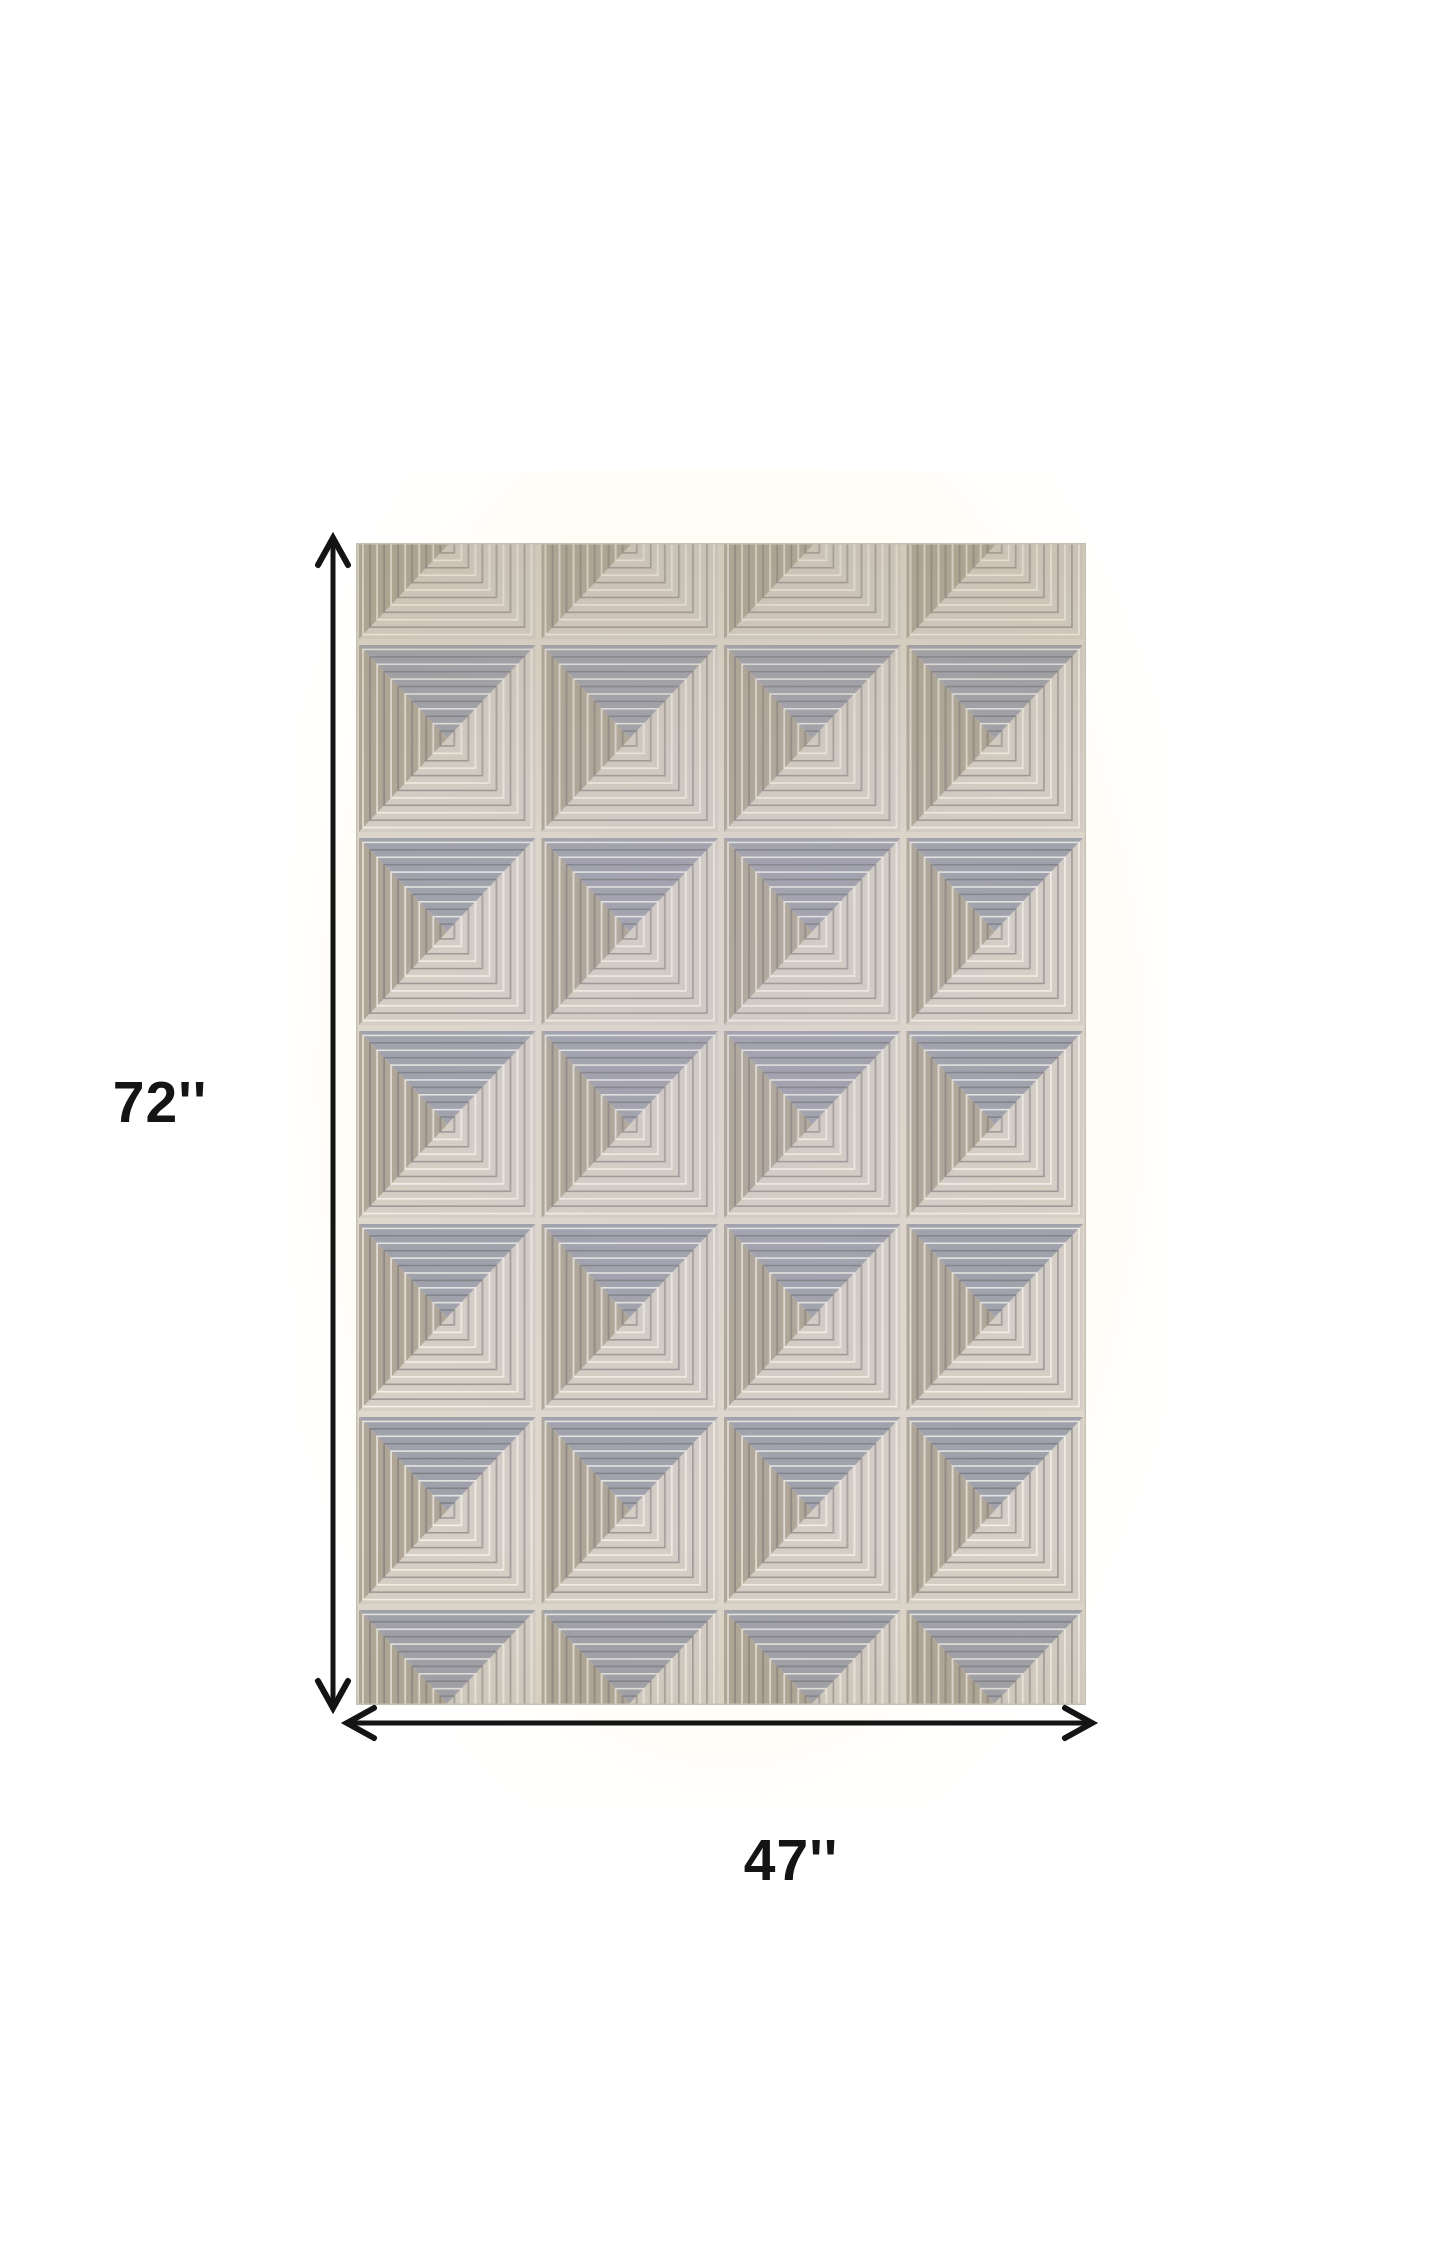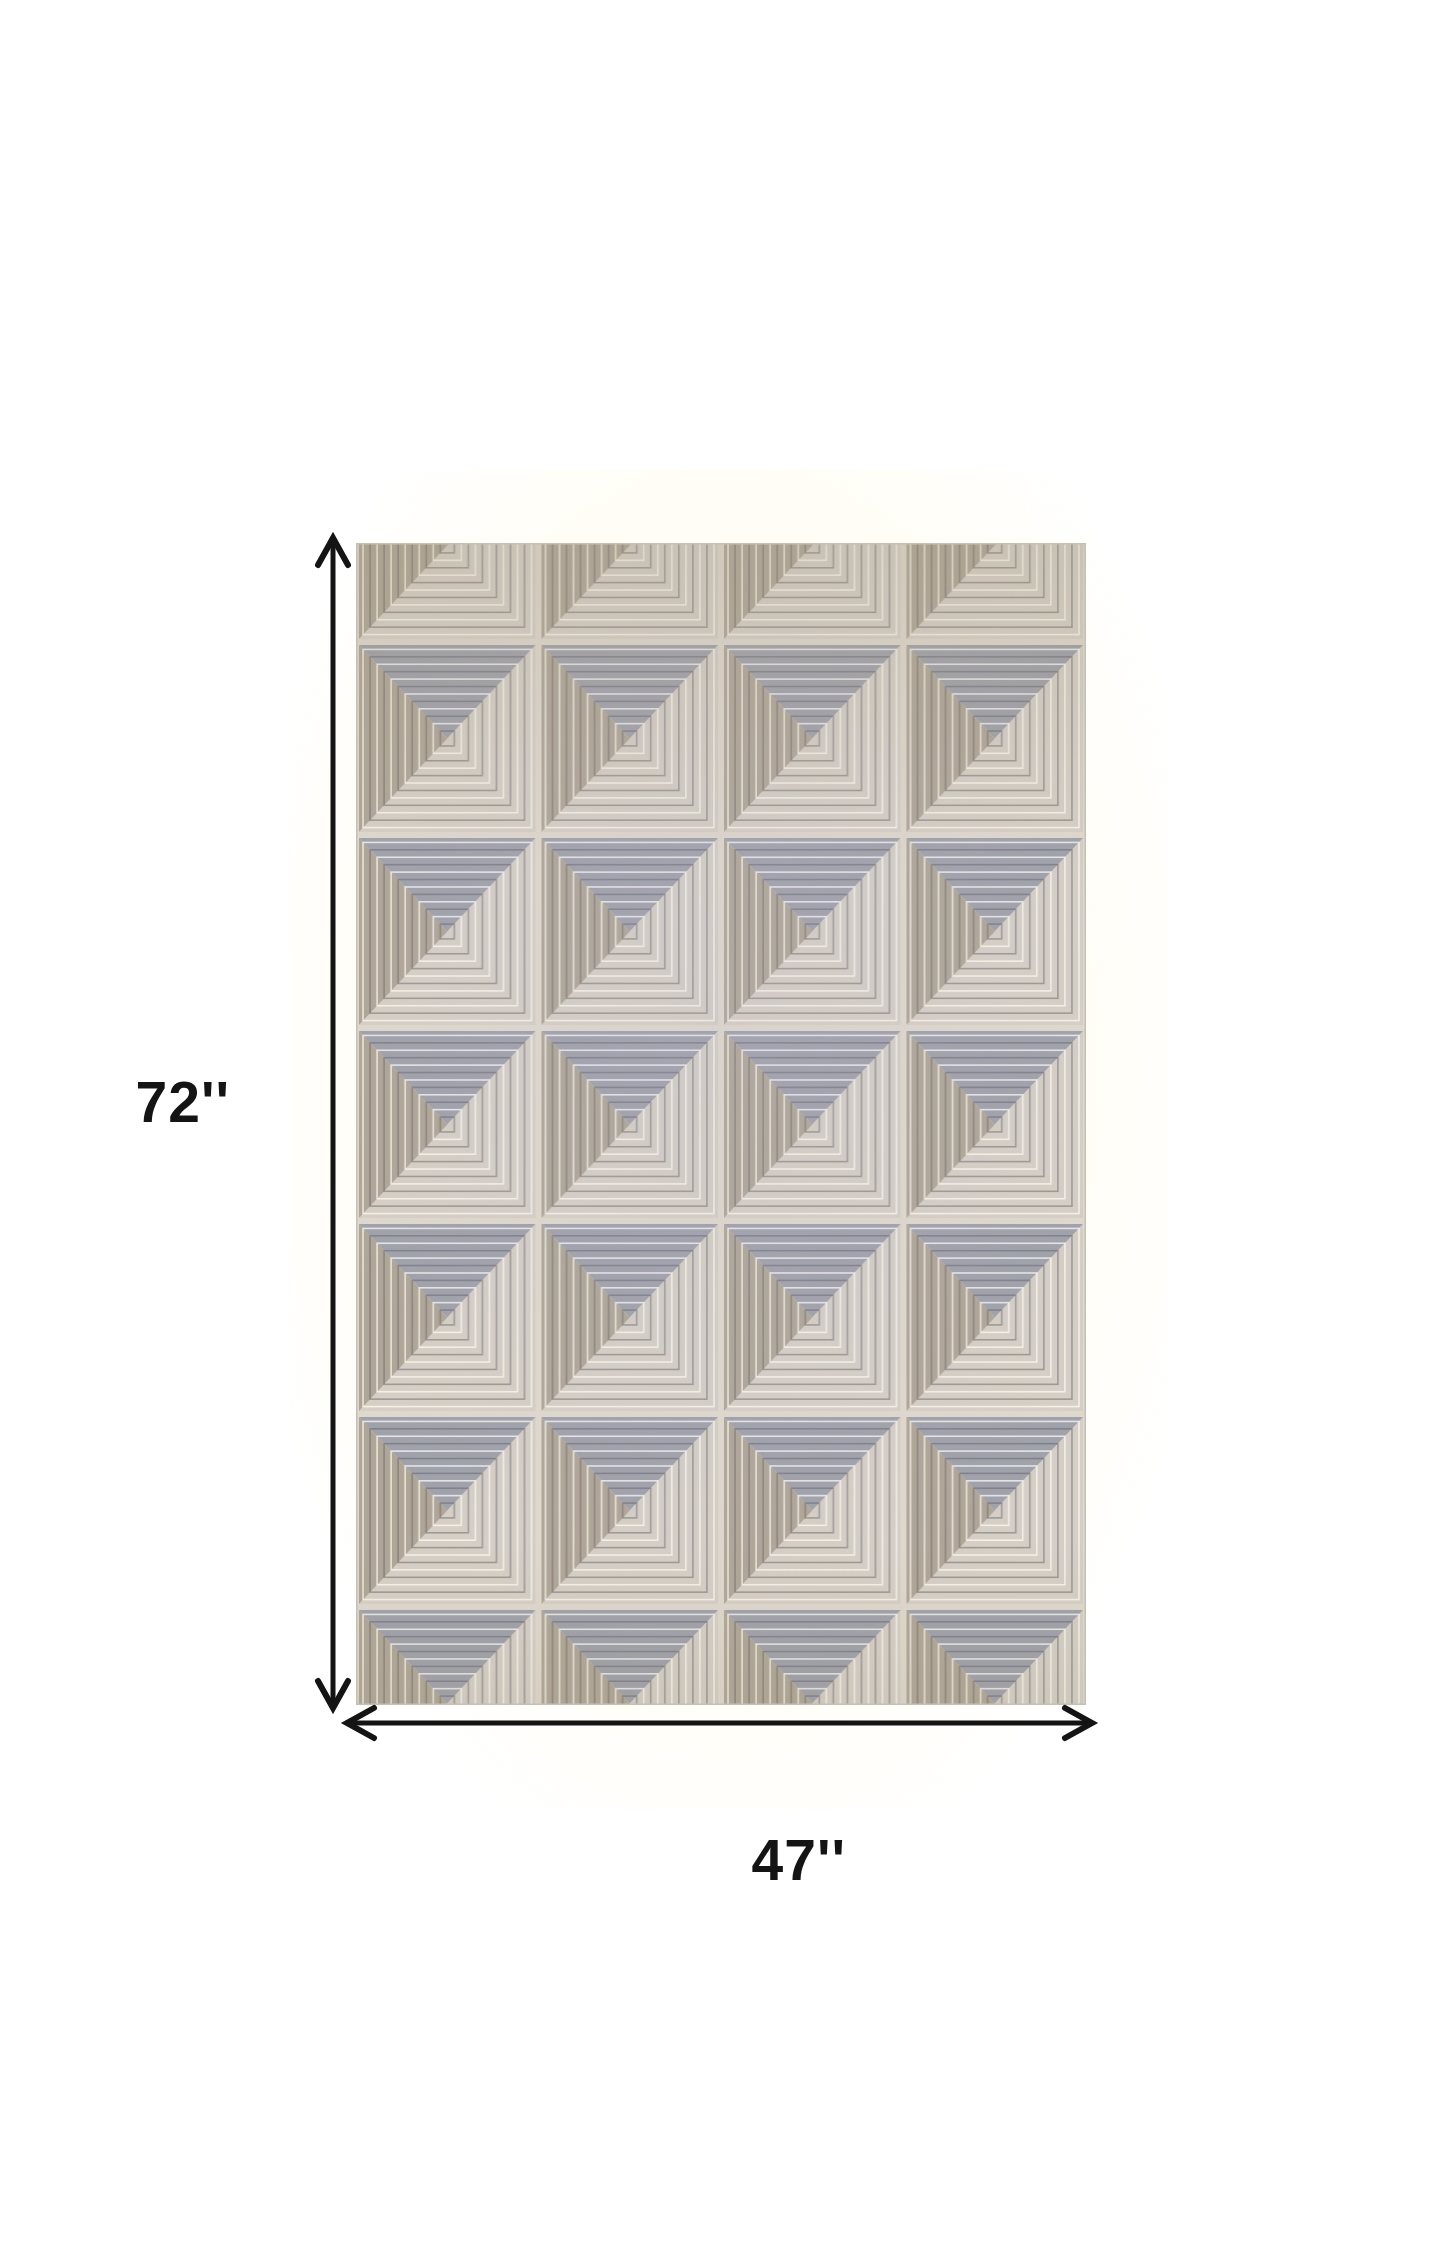--- a/index.html
+++ b/index.html
@@ -4,23 +4,23 @@
 <style>
   html,body{margin:0;padding:0;}
   body{width:1445px;height:2249px;overflow:hidden;font-family:"Liberation Sans",sans-serif;}
   .stage{position:relative;width:1445px;height:2249px;}
   .photo-backdrop{position:absolute;left:290px;top:470px;width:880px;height:1340px;
     border-radius:40px;pointer-events:none;}
   #rug{position:absolute;left:356px;top:543px;width:730px;height:1162px;display:block;}
   #varrow{position:absolute;left:310px;top:528px;width:46px;height:1200px;display:block;}
   #harrow{position:absolute;left:337px;top:1700px;width:766px;height:46px;display:block;}
   .dim-label{position:absolute;font-weight:700;font-size:57px;line-height:1;
-    letter-spacing:1px;text-align:right;width:140px;color:var(--ann,#141414);}
+    letter-spacing:1px;text-align:center;width:140px;color:var(--ann,#141414);}
   .dim-label.height{left:90px;top:1074px;}
-  .dim-label.width{left:706px;top:1832px;}
+  .dim-label.width{left:721px;top:1832px;}
 </style>
 </head>
 <body style="background: rgb(255, 255, 255);">
 
 <div class="stage">
   <div class="photo-backdrop" style="background: radial-gradient(at 50% 45%, rgb(255, 253, 245) 55%, rgba(255, 253, 245, 0) 80%);"></div>
 
   <svg id="rug" viewBox="0 0 730 1162">
       <defs>
         <pattern id="cellPat" width="182.5" height="193" y="-94" patternUnits="userSpaceOnUse">

